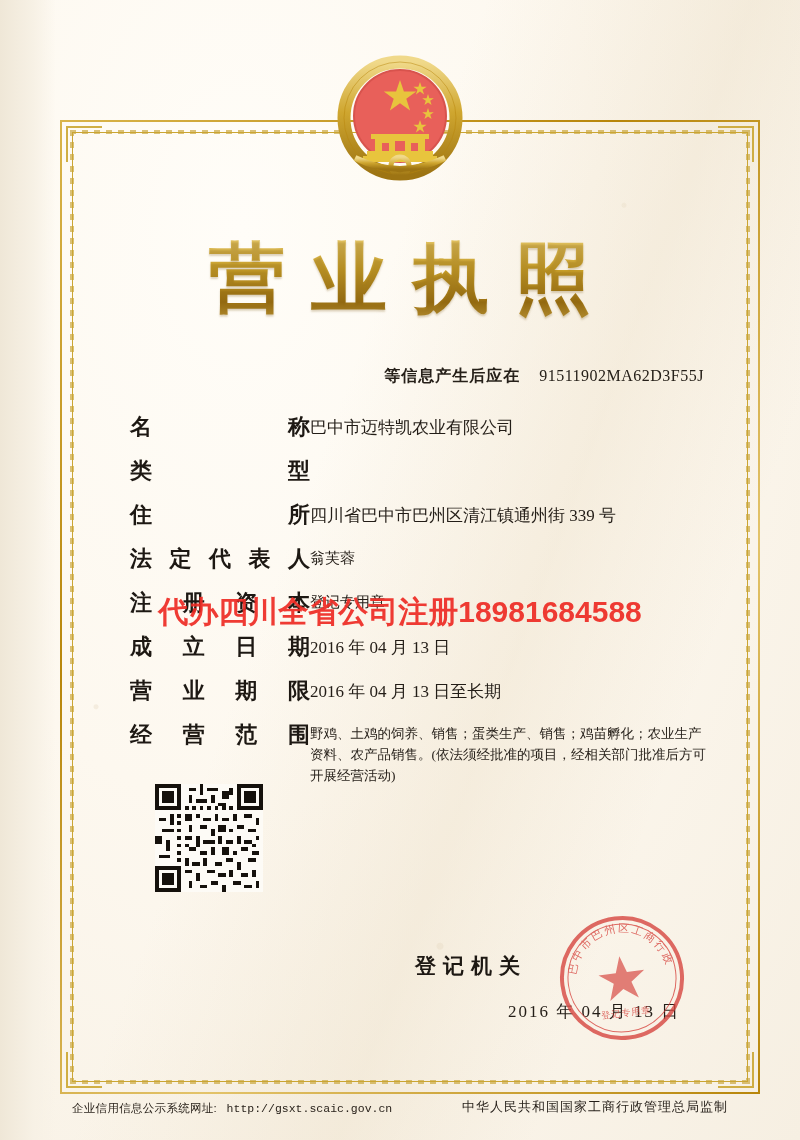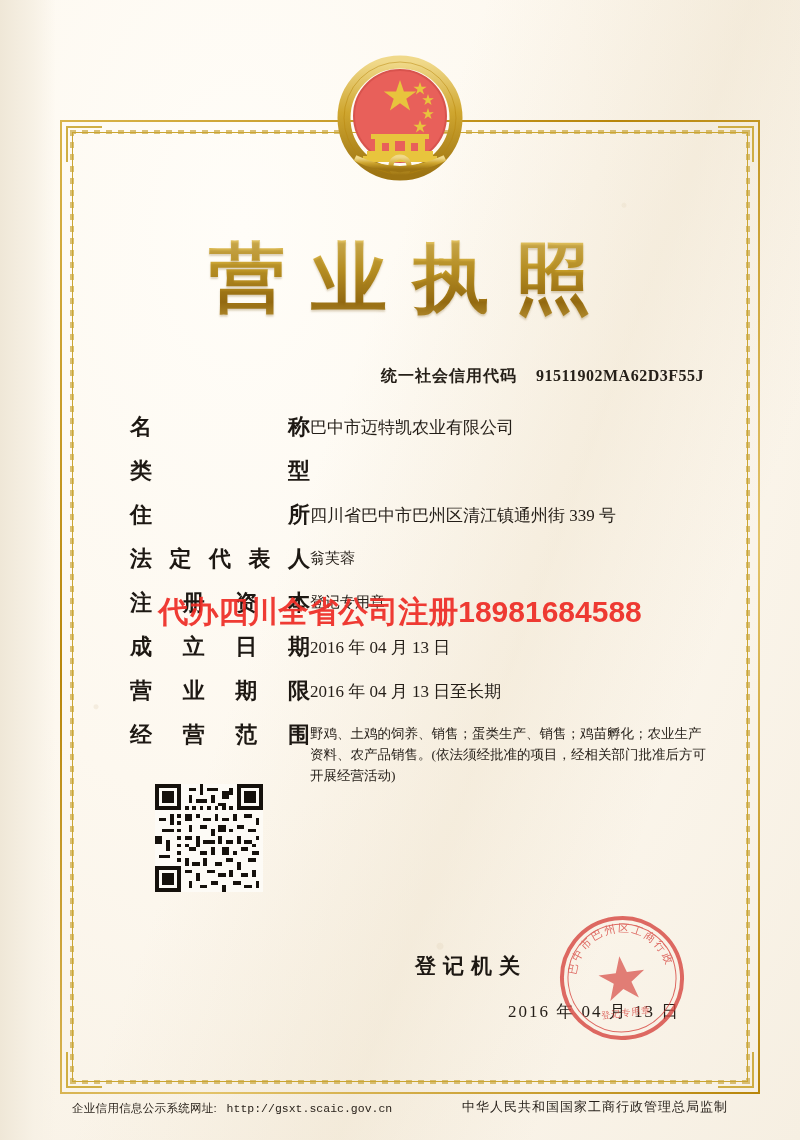--- a/index.html
+++ b/index.html
@@ -106,21 +106,21 @@
   .credit-line {
     position: absolute;
     top: 366px;
     right: 96px;
     font-size: 16px;
     color: #262019;
     letter-spacing: 1px;
     white-space: nowrap;
   }
   .credit-line .label { font-family: "Liberation Sans", sans-serif; font-weight: 600; }
-  .credit-line .value { margin-left: 14px; font-family: "Liberation Serif", serif; letter-spacing: .5px; font-weight: bold; }
+  .credit-line .value { margin-left: 14px; font-family: "Liberation Serif", serif; letter-spacing: .5px; }
 
   
   .fields {
     position: absolute;
     top: 412px;
     left: 130px;
     right: 90px;
   }
   .row {
     display: flex;
@@ -297,21 +297,21 @@
       </g>
 
       <circle cx="75" cy="120" r="9" fill="none" stroke="url(#goldg)" stroke-width="5"></circle>
       <path d="M30 112 Q75 134 120 112" fill="none" stroke="url(#goldg)" stroke-width="6"></path>
     </svg>
   </div>
 
   <div class="title">营业执照</div>
 
   <div class="credit-line">
-    <span class="label">统一社会信用代码</span>
+    <span class="label">等信息产生后应在</span>
     <span class="value">91511902MA62D3F55J</span>
   </div>
 
   <div class="fields">
 
     <div class="row">
       <div class="key">
           <span>名</span>
           <span>称</span>
         </div>

